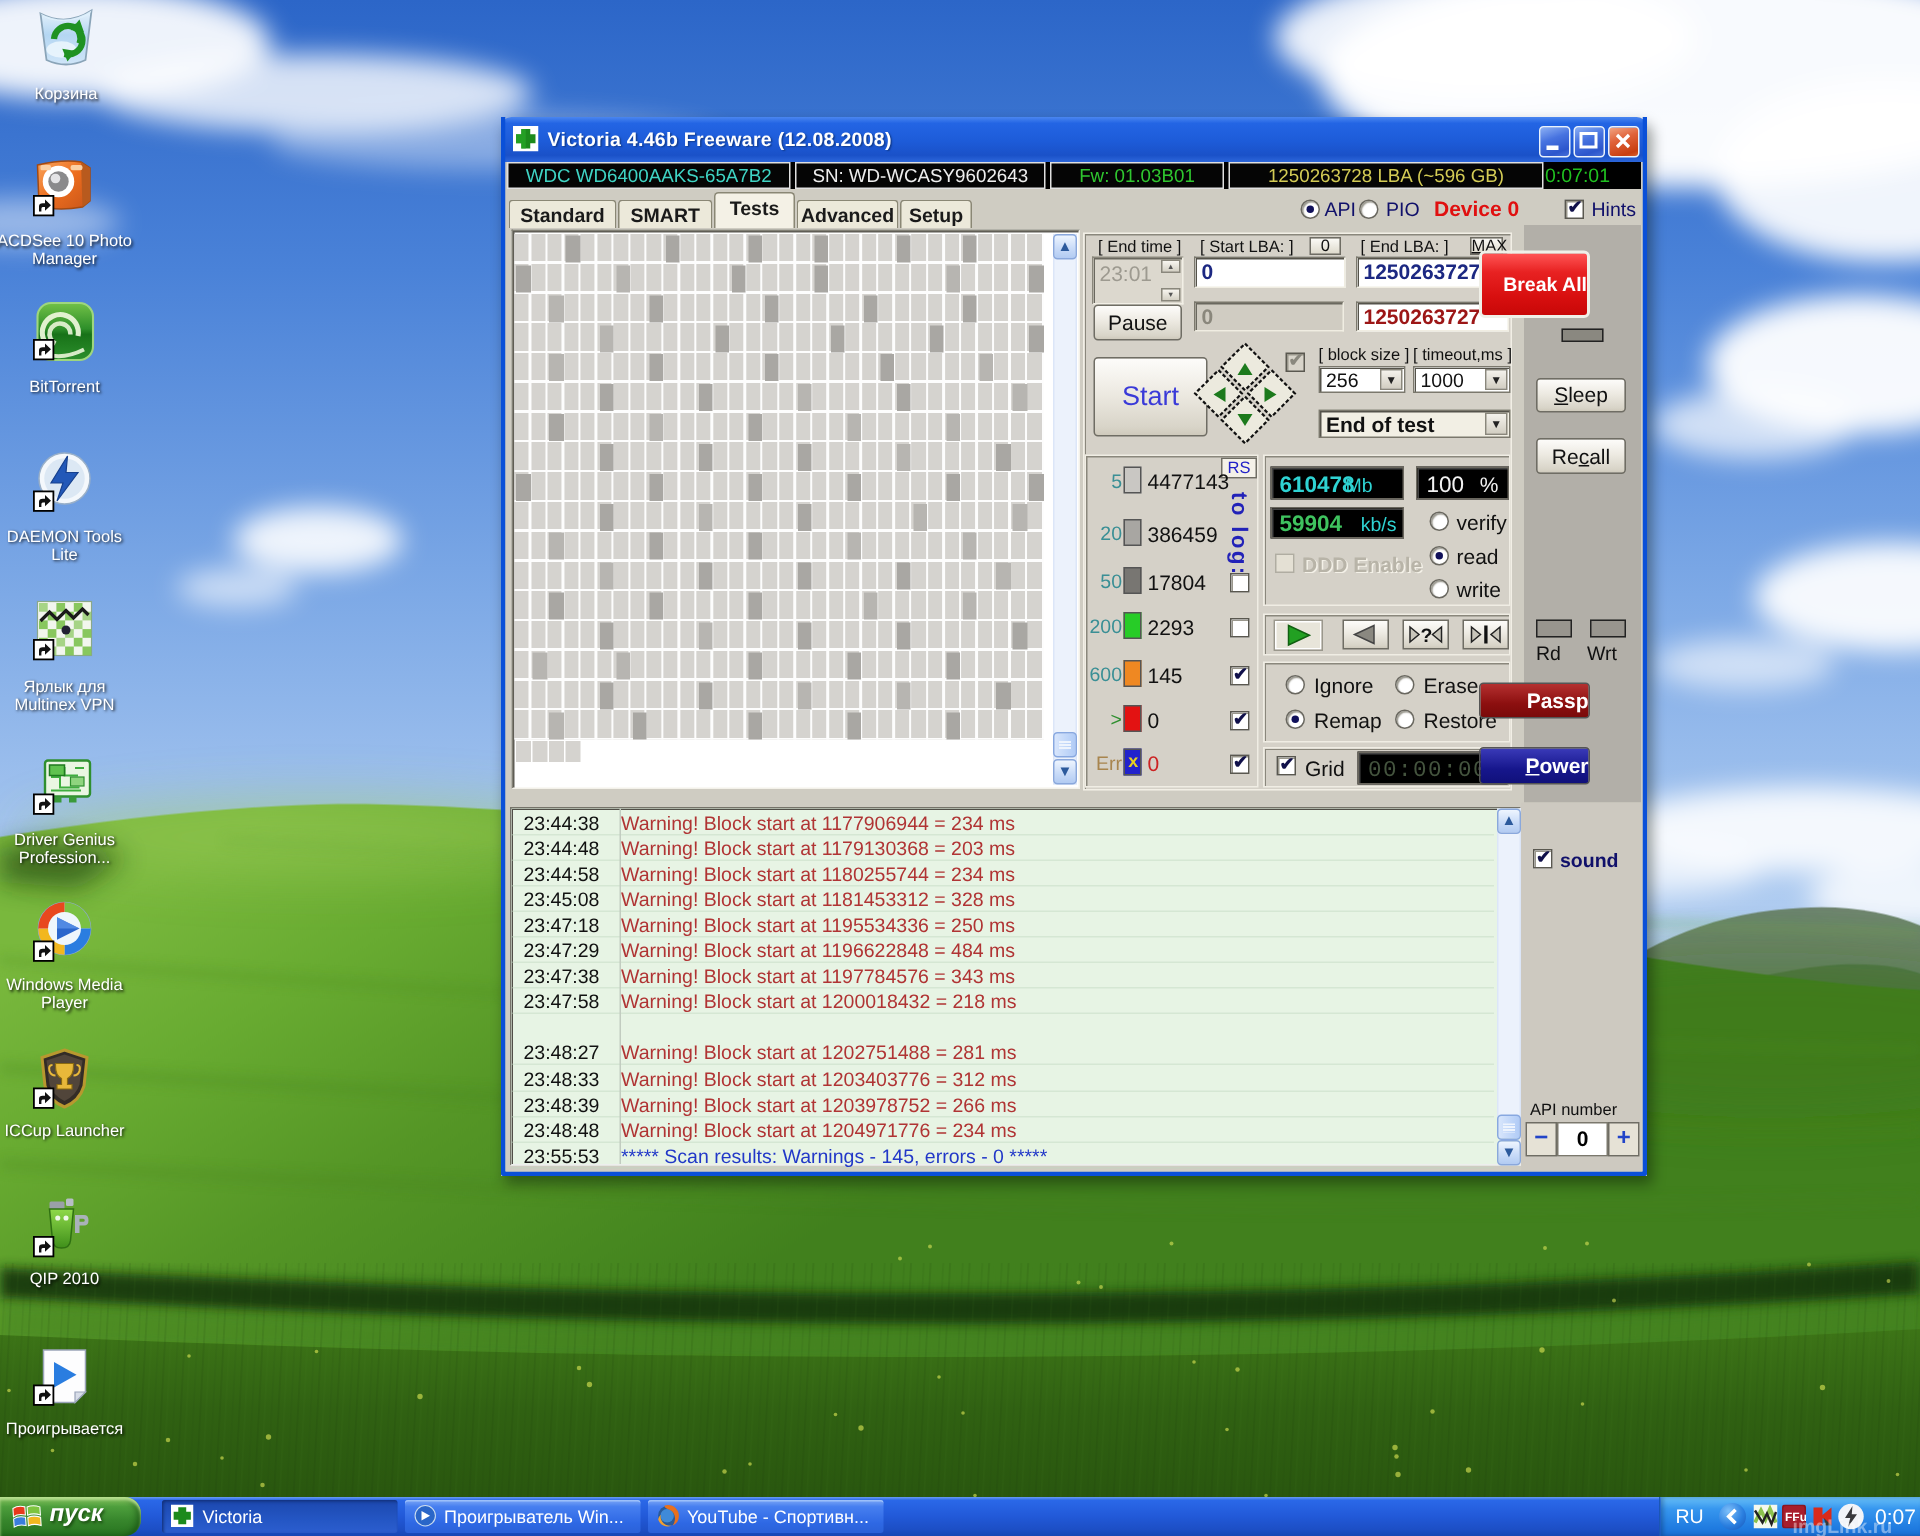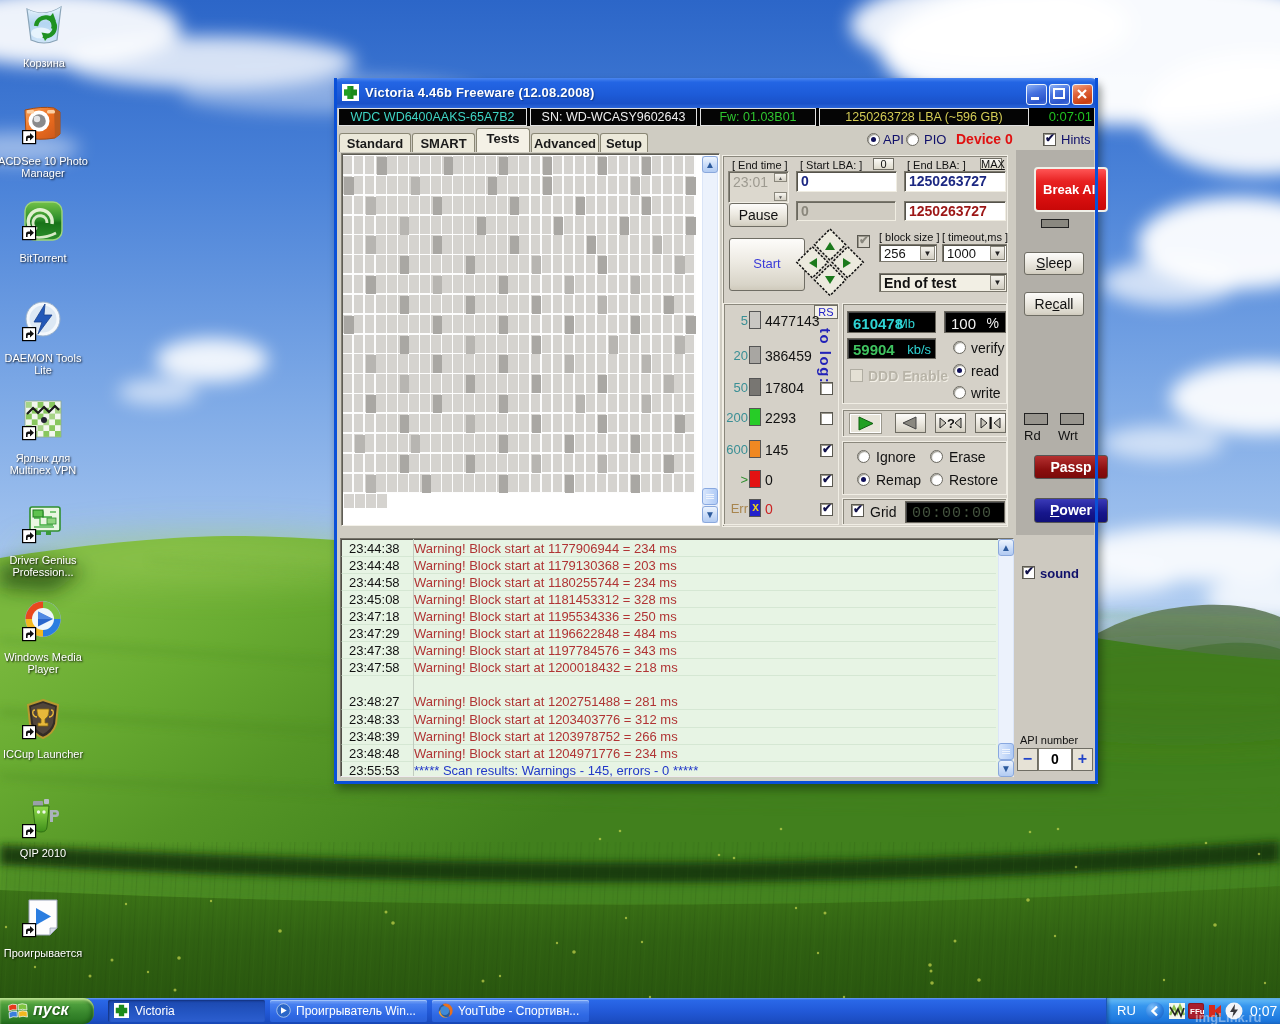--- a/index.html
+++ b/index.html
@@ -54,21 +54,21 @@
 .radio.sel::after { content:""; position:absolute; left:3px; top:3px; width:5px; height:5px; border-radius:50%; background:#10105a; }
 .rlab { position:absolute; font-size:14px; color:#111; }
 .combo { position:absolute; background:#fff; border:1px solid #7b786d; box-shadow:inset 1px 1px 0 #55534b;
   font-size:13px; color:#111; padding:1px 0 0 4px; }
 .cario { position:absolute; top:1px; right:1px; width:15px; bottom:1px; background:linear-gradient(180deg,#f4f2ec,#d2cec2);
   border:1px solid #8a877c; text-align:center; font-size:8px; color:#222; line-height:13px; }
 .panel { position:absolute; background:#d5d1c8; border:1px solid #f0ede4; box-shadow:inset 1px 1px 0 #8a877c; }
 .display { position:absolute; background:#000; border:1px solid #6a675e; box-shadow:inset 1px 1px 0 #444; }
 #rightstrip { position:absolute; left:682px; top:72px; width:78px; height:385px; background:#b2afa8; }
 #rightstrip2 { position:absolute; left:680px; top:457px; width:80px; height:246px; background:#cdc9c0; }
-.rbtn { position:absolute; left:700px; width:74px; border-radius:3px; text-align:center; color:#fff; font-weight:bold; }
+.rbtn { position:absolute; left:652px; width:74px; border-radius:3px; text-align:right; color:#fff; font-weight:bold; }
 #log { position:absolute; left:6px; top:460px; width:674px; height:239px; background:#e7f4e4;
   border:1px solid #76746a; border-right-color:#eee; border-bottom-color:#eee; box-shadow:inset 1px 1px 0 #504e47; }
 .lrow { position:absolute; left:7px; width:655px; height:17.1px; font-size:13px; line-height:17px; white-space:nowrap; border-bottom:1px solid rgba(190,214,190,.45); }
 .lts { position:absolute; left:8px; color:#111; }
 .lmsg { position:absolute; left:73px; color:#b03434; }
 #taskbar { position:absolute; left:0; top:998px; width:1280px; height:26px;
   background:linear-gradient(180deg,#6a9cf4 0%,#2a68e8 8%,#2259d8 50%,#1c4ec4 85%,#1747b4 100%); }
 .task { position:absolute; top:2px; height:22px; border-radius:2px; color:#fff; font-size:12px;
   background:linear-gradient(180deg,#7ba6f6 0%,#477ff0 20%,#2e68e4 70%,#2a61d8 100%); box-shadow:inset 0 1px 0 #9cc0fa; }
 .task.pressed { background:linear-gradient(180deg,#1c48ae 0%,#2456c4 60%,#2c5ecf 100%); box-shadow:inset 1px 1px 2px #12307a; }
@@ -410,21 +410,21 @@
           </svg></div>
     <div class="tbtn close" style="left:738px"><svg width="19" height="19" viewBox="0 0 19 19">
             <path d="M5,5 L13,13 M13,5 L5,13" stroke="#fff" stroke-width="2.2"></path>
           </svg></div>
   </div>
   <div id="infobar">
     <div class="iseg" style="left:0px;width:189px;color:#3fd4c4">WDC WD6400AAKS-65A7B2</div>
     <div class="iseg" style="left:192px;width:167px;color:#eee">SN: WD-WCASY9602643</div>
     <div class="iseg" style="left:362px;width:116px;color:#2fc52f">Fw: 01.03B01</div>
     <div class="iseg" style="left:481px;width:210px;color:#d3cb55">1250263728 LBA (~596 GB)</div>
-    <div style="position:absolute;left:692px;width:62px;top:1px;color:#20c020;font-size:13px;text-align:right;line-height:16px">0:07:01</div>
+    <div style="position:absolute;left:692px;width:62px;top:1px;color:#20c020;font-size:13px;text-align:left;line-height:16px">0:07:01</div>
   </div>
   <div id="tabs">
     <div class="tab" style="left:1px;width:72px">Standard</div>
     <div class="tab" style="left:74px;width:63px">SMART</div>
     <div class="tab active" style="left:138px;width:54px">Tests</div>
     <div class="tab" style="left:193px;width:68px">Advanced</div>
     <div class="tab" style="left:262px;width:48px">Setup</div>
     <div class="radio sel" style="left:529px;top:7px"></div>
     <div style="position:absolute;left:545px;top:6px;font-size:13px;color:#10106a">API</div>
     <div class="radio" style="left:568px;top:7px"></div>
@@ -546,21 +546,21 @@
       <div style="position:absolute;left:394px;top:93px;width:61px;height:32px;background:#dcd8ce;border:1px solid #8a877c;border-right-color:#f2efe6;border-bottom-color:#f2efe6;box-shadow:inset 1px 1px 0 #6a685f">
         <span style="position:absolute;left:4px;top:2px;font-size:14px;color:#9d9a90">23:01</span>
         <span class="spin" style="right:1px;top:1px">▲</span>
         <span class="spin" style="right:1px;bottom:1px">▼</span>
       </div>
       <div class="inp" style="left:462px;top:93px;width:101px;height:21px">0</div>
       <div class="inp" style="left:570px;top:93px;width:102px;height:21px">1250263727</div>
       <div class="btn" style="left:395px;top:125px;width:59px;height:24px;line-height:22px;font-size:14px">Pause</div>
       <div class="inp" style="left:462px;top:123px;width:100px;height:20px;background:#d0ccc2;color:#8a877c;box-shadow:inset 1px 1px 0 #6a685f">0</div>
       <div class="inp" style="left:570px;top:123px;width:102px;height:20px;color:#9c1616">1250263727</div>
-      <div class="btn" style="left:395px;top:160px;width:76px;height:53px;line-height:50px;font-size:13px;color:#3a3ad8">Start</div>
+      <div class="btn" style="left:395px;top:160px;width:76px;height:53px;line-height:50px;font-size:18px;color:#3a3ad8">Start</div>
       <svg width="70" height="70" viewBox="0 0 70 70" style="position:absolute;left:461px;top:150px">
 <g transform="rotate(45 35 35)">
 <rect x="11" y="11" width="22" height="22" fill="#eceade" stroke="#111" stroke-width="1.5" stroke-dasharray="2.5,1.5"></rect>
 <rect x="36" y="11" width="22" height="22" fill="#eceade" stroke="#111" stroke-width="1.5" stroke-dasharray="2.5,1.5"></rect>
 <rect x="11" y="36" width="22" height="22" fill="#eceade" stroke="#111" stroke-width="1.5" stroke-dasharray="2.5,1.5"></rect>
 <rect x="36" y="36" width="22" height="22" fill="#eceade" stroke="#111" stroke-width="1.5" stroke-dasharray="2.5,1.5"></rect>
 </g>
 <path d="M35,14 l5,8 h-10 Z" fill="#1c7a1c"></path>
 <path d="M35,56 l5,-8 h-10 Z" fill="#1c7a1c"></path>
 <path d="M14,35 l8,-5 v10 Z" fill="#1c7a1c"></path>

